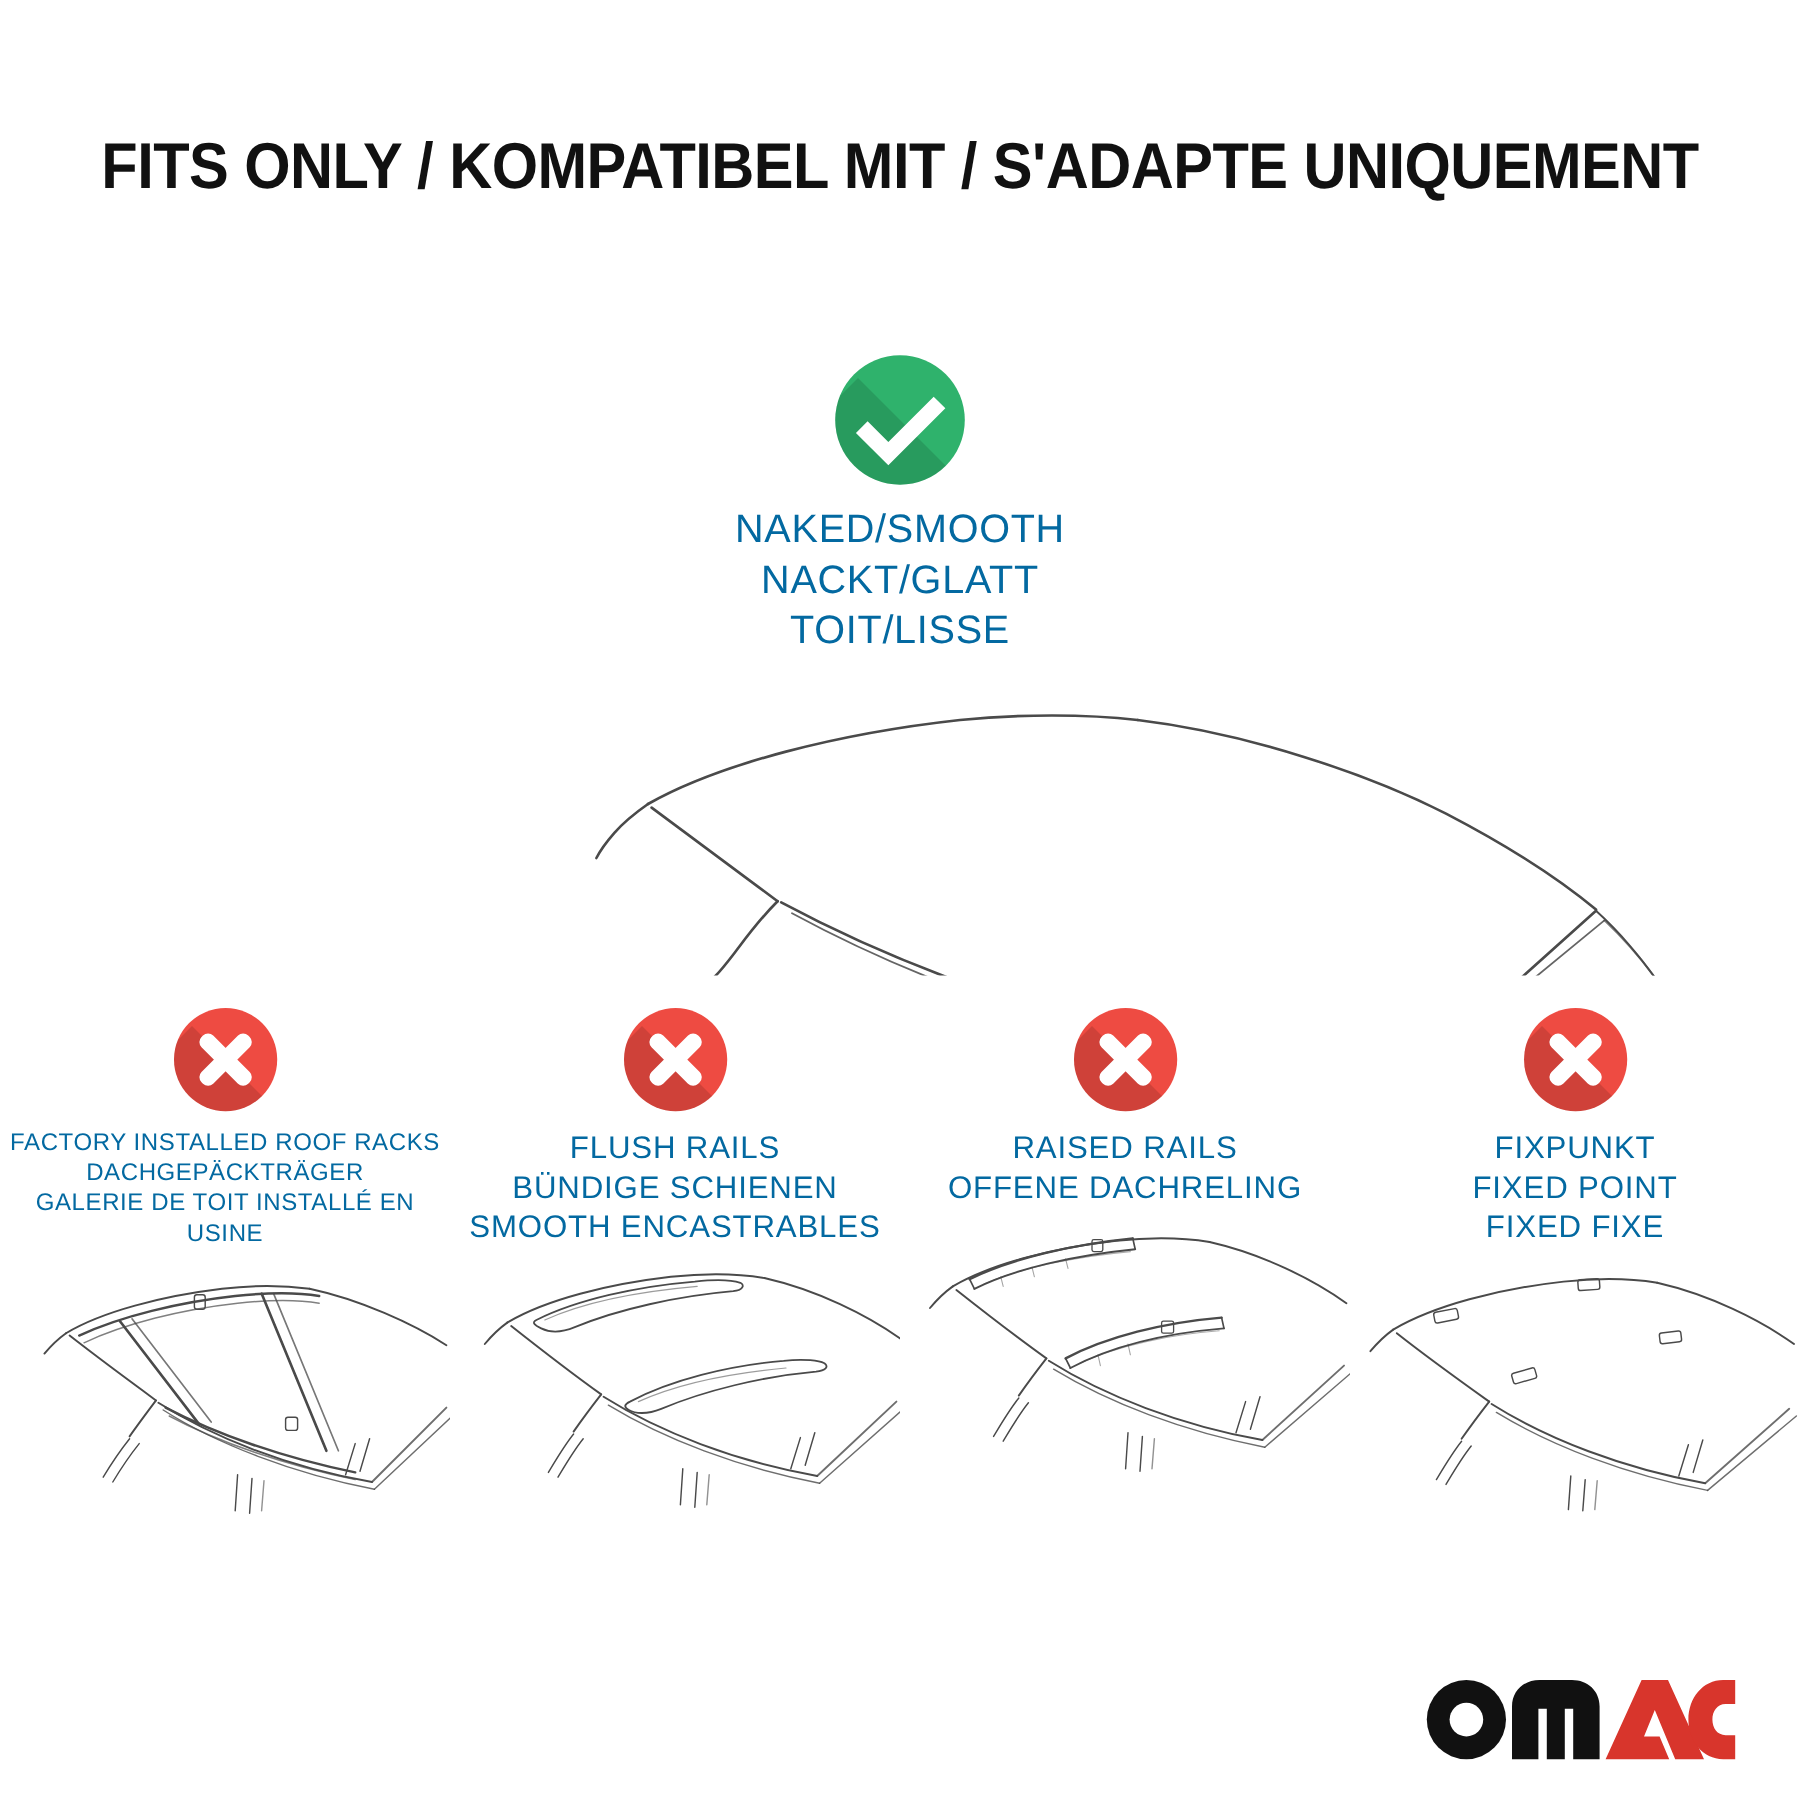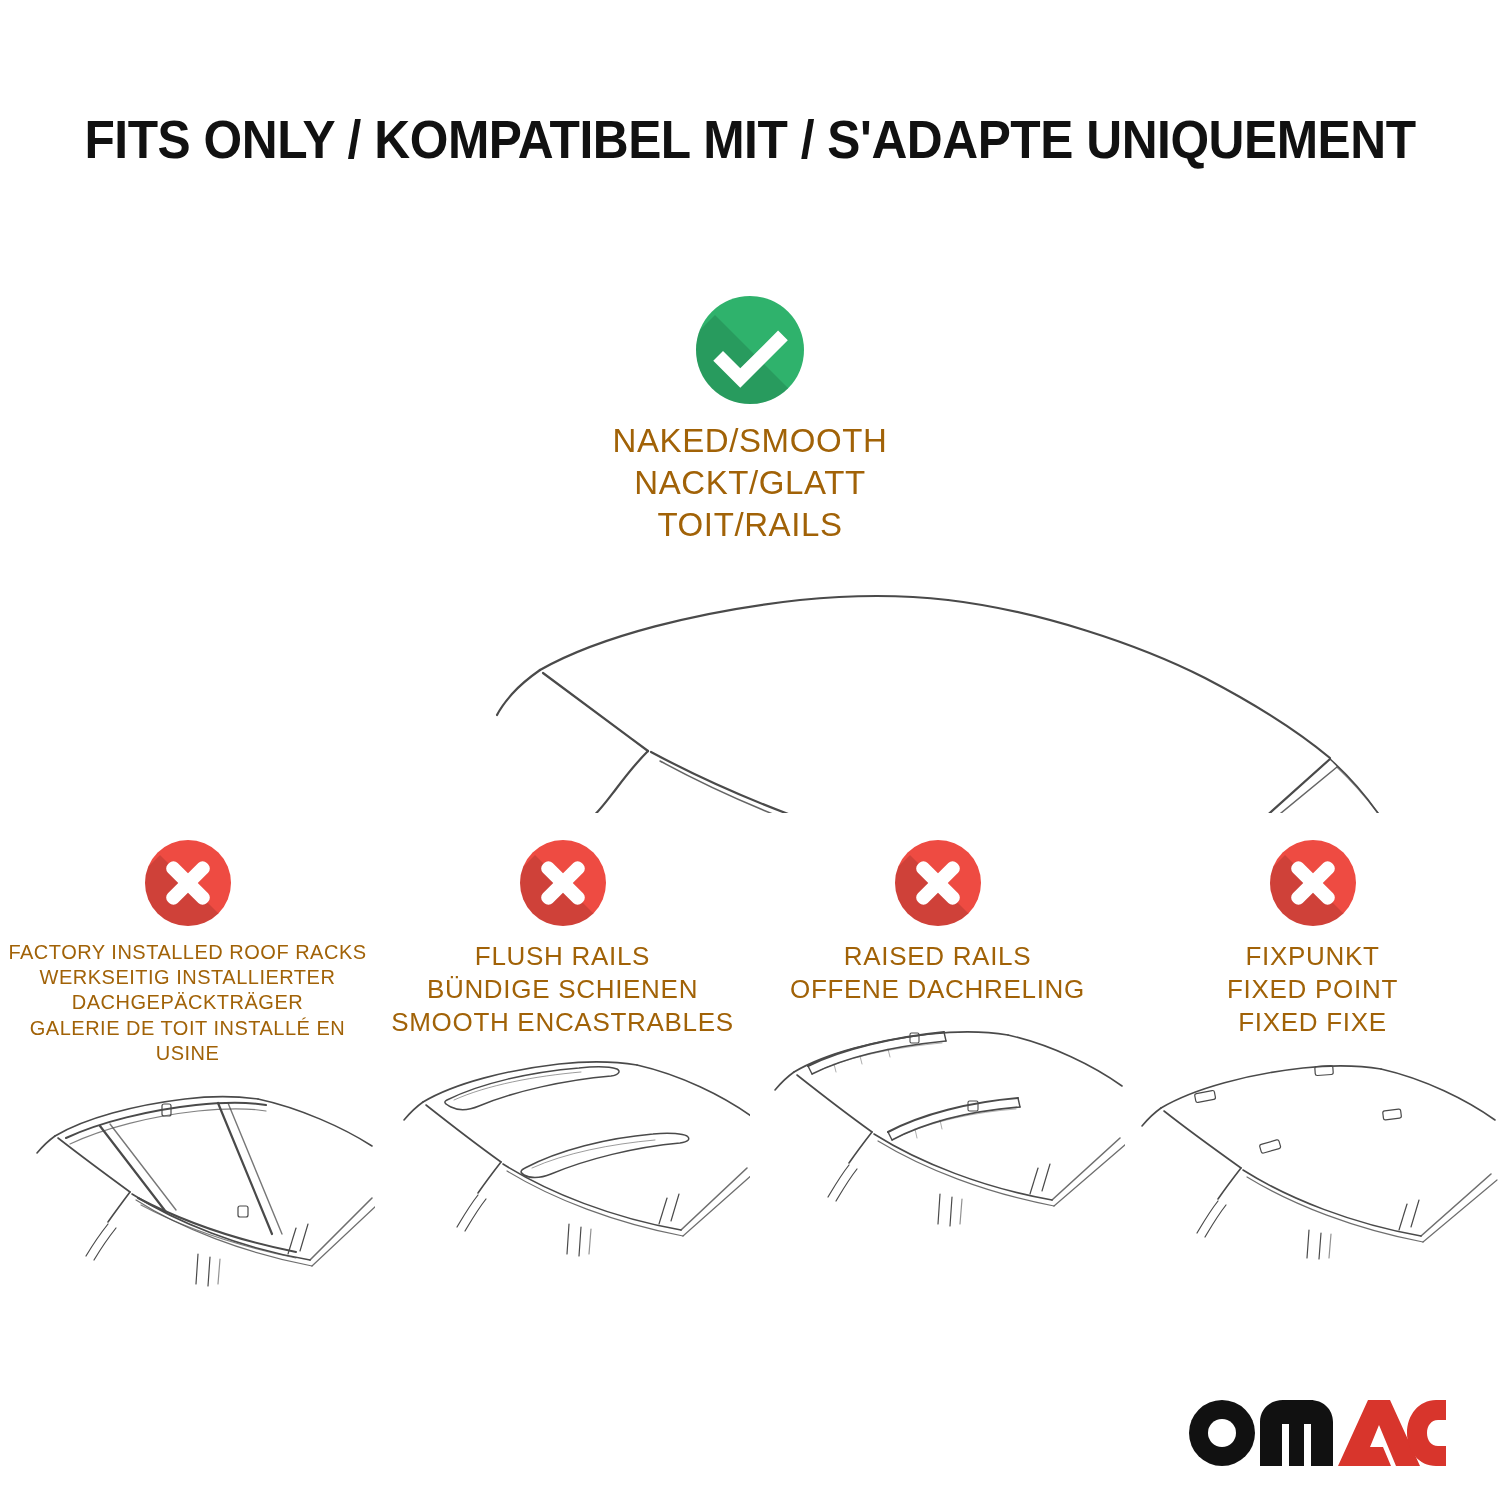--- a/index.html
+++ b/index.html
@@ -71,21 +71,21 @@
     height: 100%;
   }
 
   .label {
     margin-top: 16px;
     font-family: "Liberation Sans", sans-serif;
     font-weight: 300;
     font-size: 33px;
     line-height: 1.28;
     letter-spacing: 0.6px;
-    color: #a16207;
+    color: #0369a1;
   }
   .label .ln { display: block; }
 
   .main-art {
     margin-top: 16px;
     width: 1500px;
     height: 250px;
   }
 
   
@@ -143,21 +143,21 @@
       <div class="shadow"></div>
     </div>
     <svg viewBox="0 0 100 100" aria-hidden="true">
       <path d="M25 51 L41 67 L76 32 L85 41 L41 85 L16 60 Z" fill="#FFFFFF"></path>
     </svg>
   </div>
 
   <div class="label">
     <span class="ln">NAKED/SMOOTH</span>
     <span class="ln">NACKT/GLATT</span>
-    <span class="ln">TOIT/RAILS</span>
+    <span class="ln">TOIT/LISSE</span>
   </div>
 
   
   <svg class="main-art" viewBox="0 0 1500 250">
     <g fill="none" stroke="#4a4a4a" stroke-width="2.2" stroke-linecap="round" stroke-linejoin="round">
 
       <path d="M540 107 C600 73 700 48 800 37 C850 32 905 32 948 37"></path>
       <path d="M948 37 C1040 48 1140 82 1205 115 C1255 141 1300 170 1330 195"></path>
 
       <path d="M540 107 C530 114 520 122 512 131 C505 139 500 146 497 152"></path>
@@ -198,21 +198,20 @@
       </div>
       <svg viewBox="0 0 100 100" aria-hidden="true">
         <g fill="#FFFFFF">
           <rect x="18" y="42" width="64" height="16" rx="7" transform="rotate(45 50 50)"></rect>
           <rect x="18" y="42" width="64" height="16" rx="7" transform="rotate(-45 50 50)"></rect>
         </g>
       </svg>
     </div>
     <div class="label">
       <span class="ln">FACTORY INSTALLED ROOF RACKS</span>
-      <span class="ln">WERKSEITIG INSTALLIERTER</span>
       <span class="ln">DACHGEPÄCKTRÄGER</span>
       <span class="ln">GALERIE DE TOIT INSTALLÉ EN USINE</span>
     </div>
     <svg class="art" viewBox="0 0 375 210">
       <g fill="none" stroke="#4a4a4a" stroke-width="1.6" stroke-linecap="round" stroke-linejoin="round">
 
         <path d="M55 58 C85 40 135 27 185 21 C210 18 236 18 258 21"></path>
         <path d="M258 21 C300 30 344 50 372 68"></path>
         <path d="M55 58 C48 63 42 69 37 75"></path>
         <path d="M58 60 C76 74 104 95 130 114"></path>

